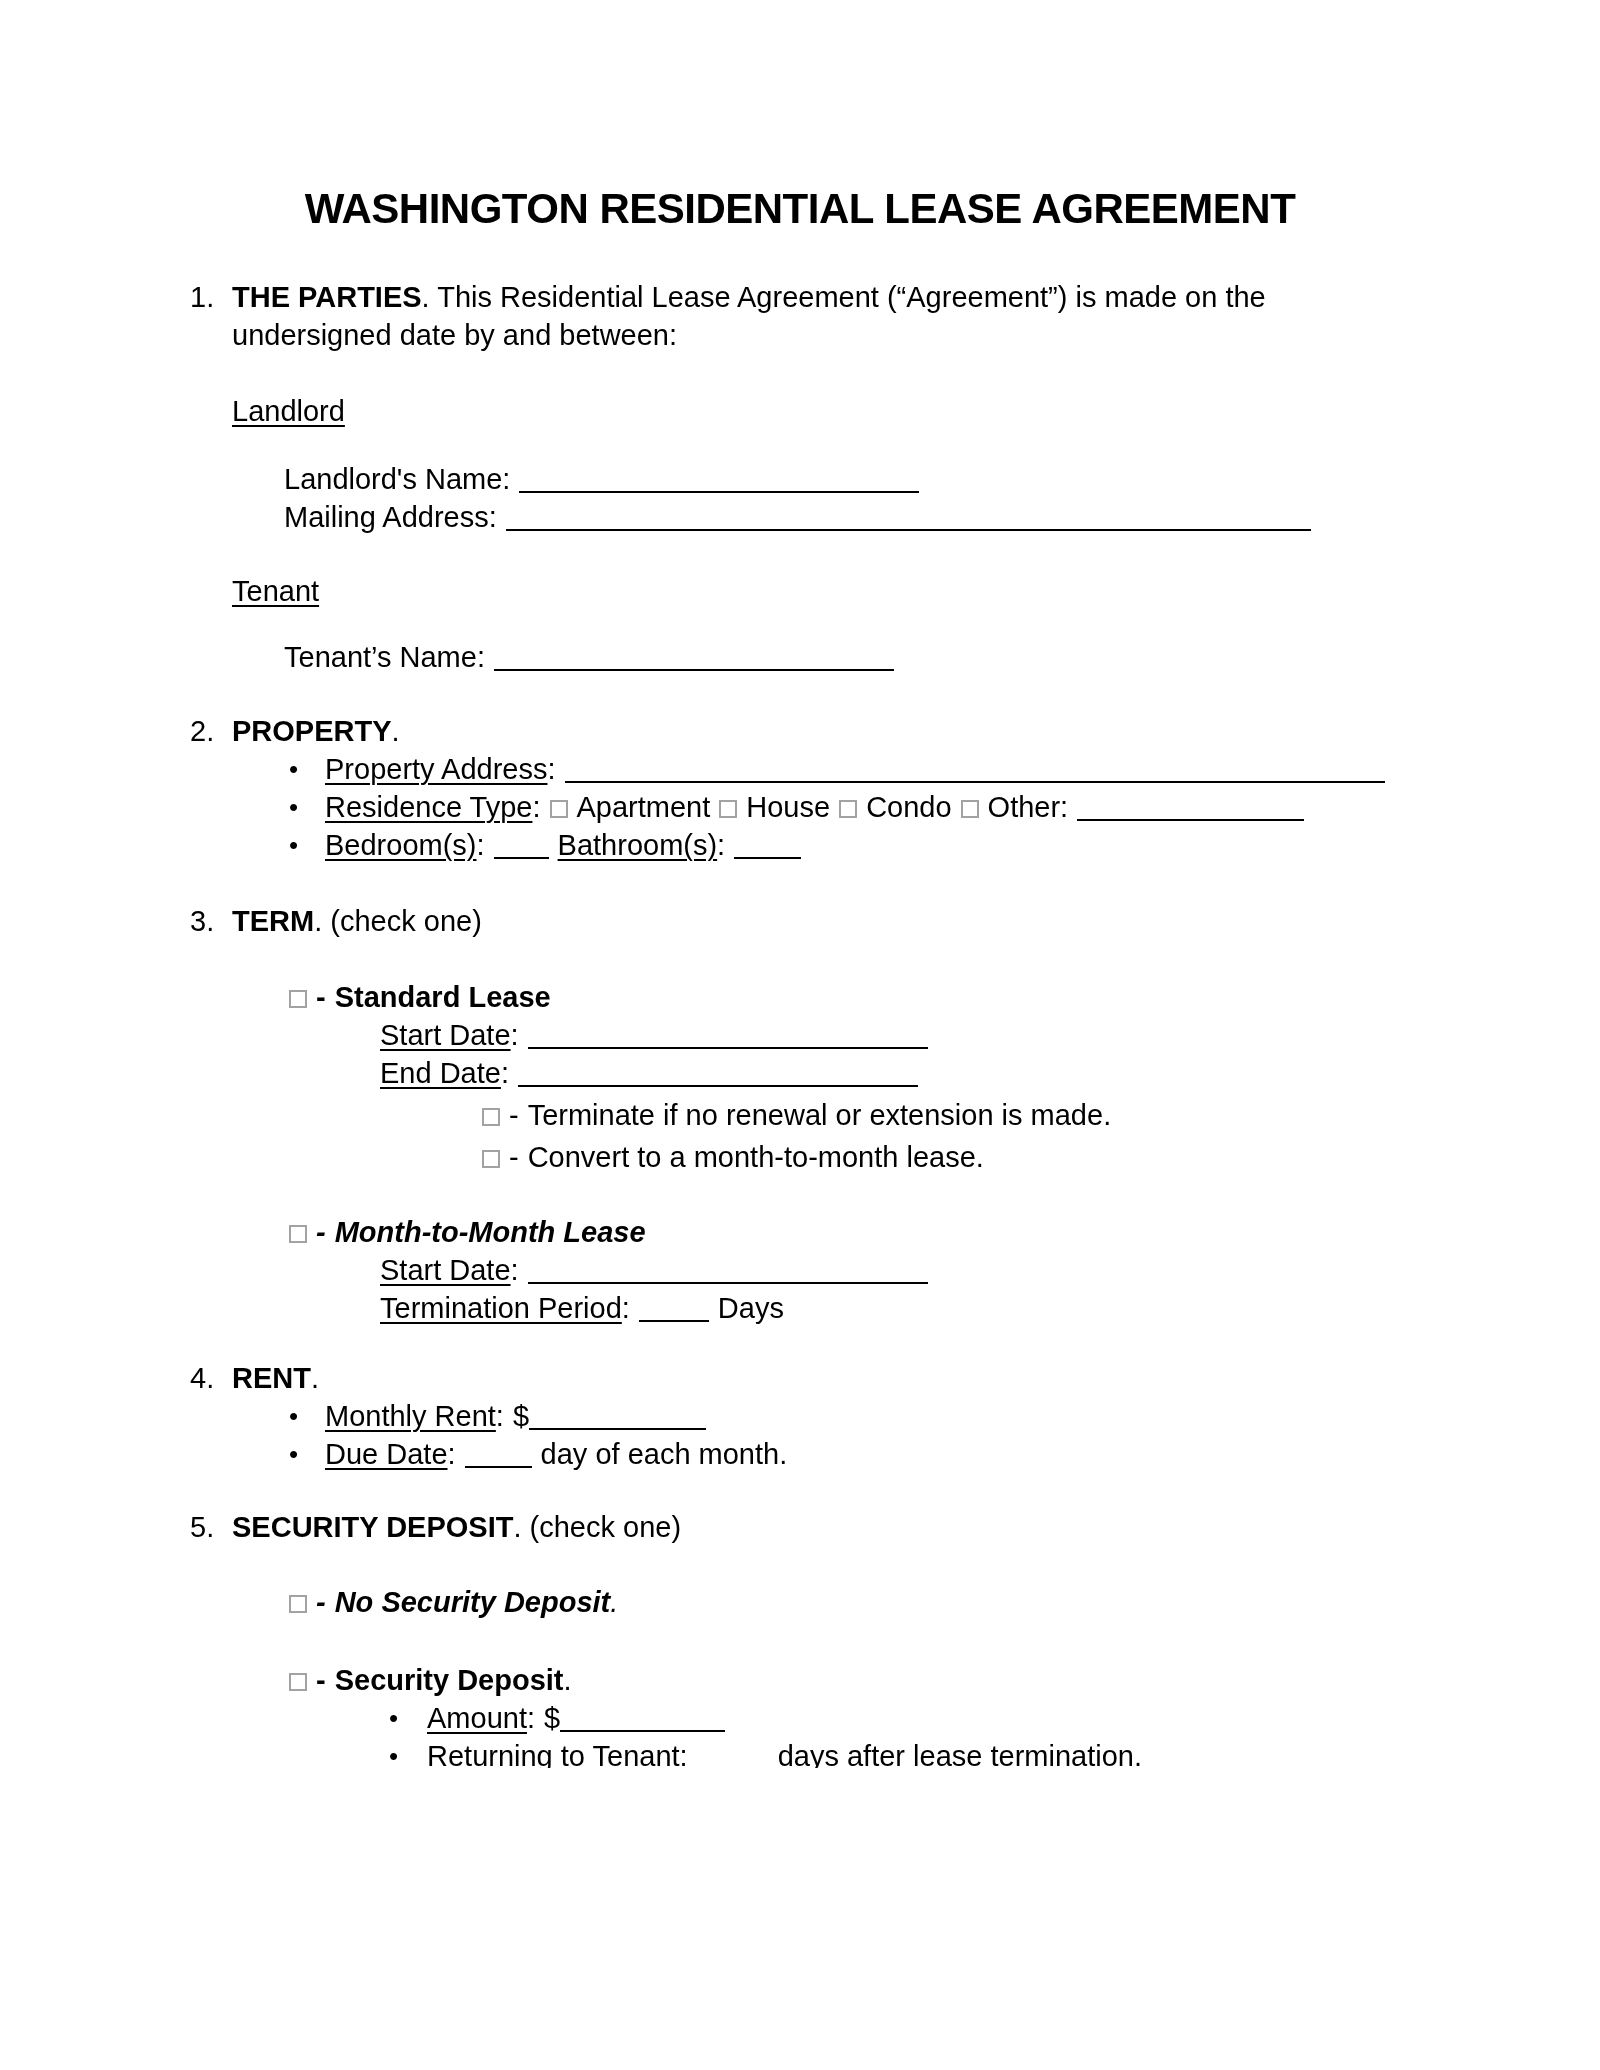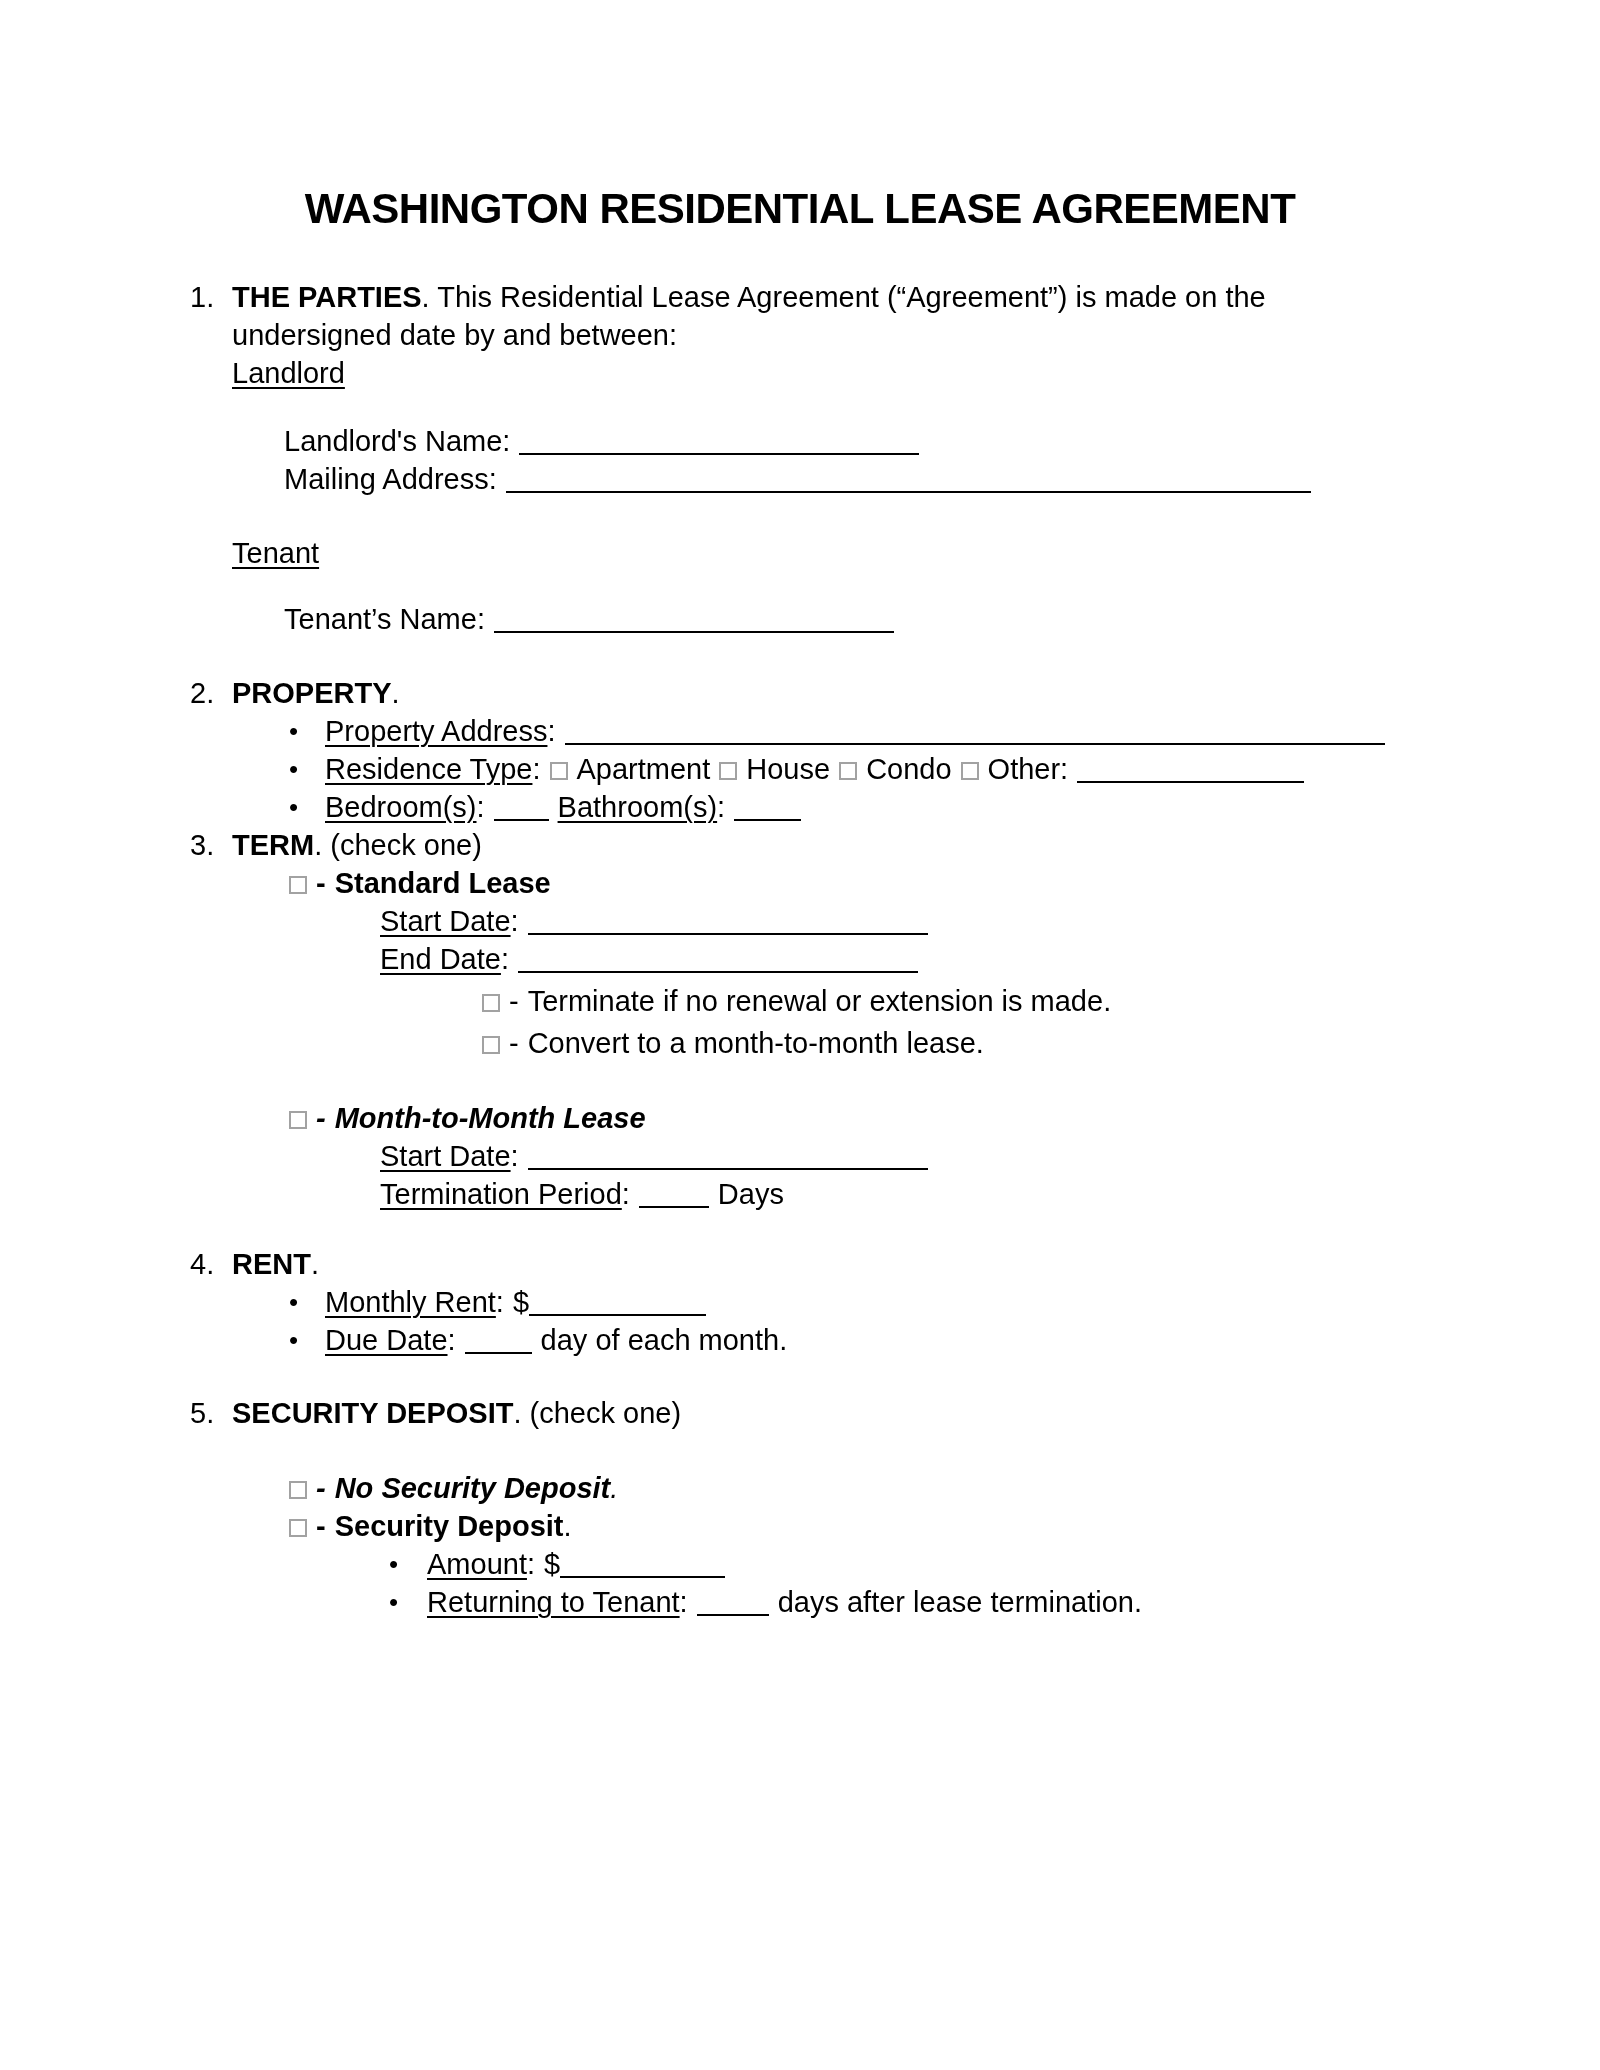--- a/index.html
+++ b/index.html
@@ -43,24 +43,24 @@
   .blank{
     display:inline-block;height:6px;
     border-bottom:2px solid #000;
     position:relative;top:4px;
   }
   .bl-400{width:400px;} .bl-805{width:805px;} .bl-820{width:820px;}
   .bl-227{width:227px;} .bl-55{width:55px;}  .bl-67{width:67px;}
   .bl-70{width:70px;}   .bl-177{width:177px;}.bl-165{width:165px;}
   .bl-72{width:72px;}
   .sp{display:inline-block;width:9px;}
-  .mt-45{margin-top:45px;} .mt-38{} .mt-30{margin-top:30px;}
+  .mt-45{margin-top:45px;} .mt-38{margin-top:38px;} .mt-30{margin-top:30px;}
   .mt-36{margin-top:36px;} .mt-28{margin-top:28px;} .mt-33{margin-top:33px;}
   .mt-4{margin-top:4px;}   .mt-37{margin-top:37px;font-style:italic;} .mt-32{margin-top:32px;}
-  .mt-35{margin-top:35px;} .mt-40{}
+  .mt-35{margin-top:35px;} .mt-40{margin-top:40px;}
   .logo{position:absolute;left:198px;top:1920px;width:38px;height:54px;}
   .pageno{position:absolute;right:188px;top:1948px;font-size:29px;}
 </style>
 </head>
 <body>
 
 <div class="page">
   <div class="content">
 
     <h1 class="title">WASHINGTON RESIDENTIAL LEASE AGREEMENT</h1>

